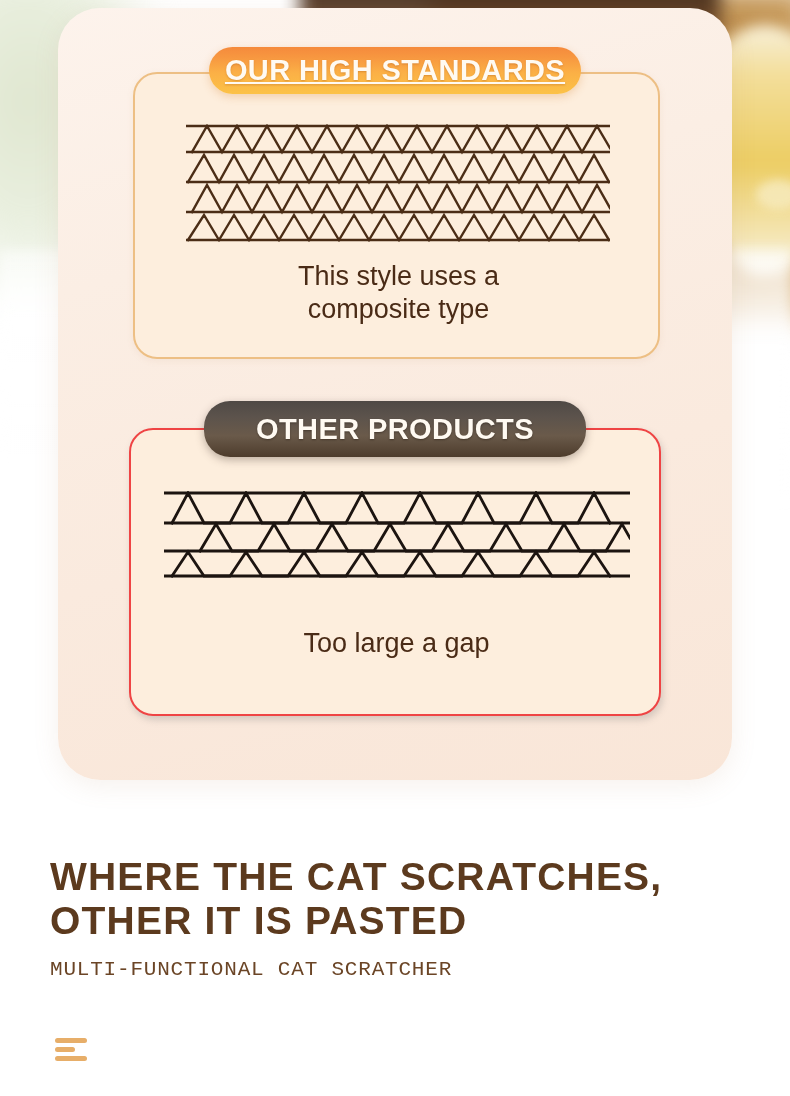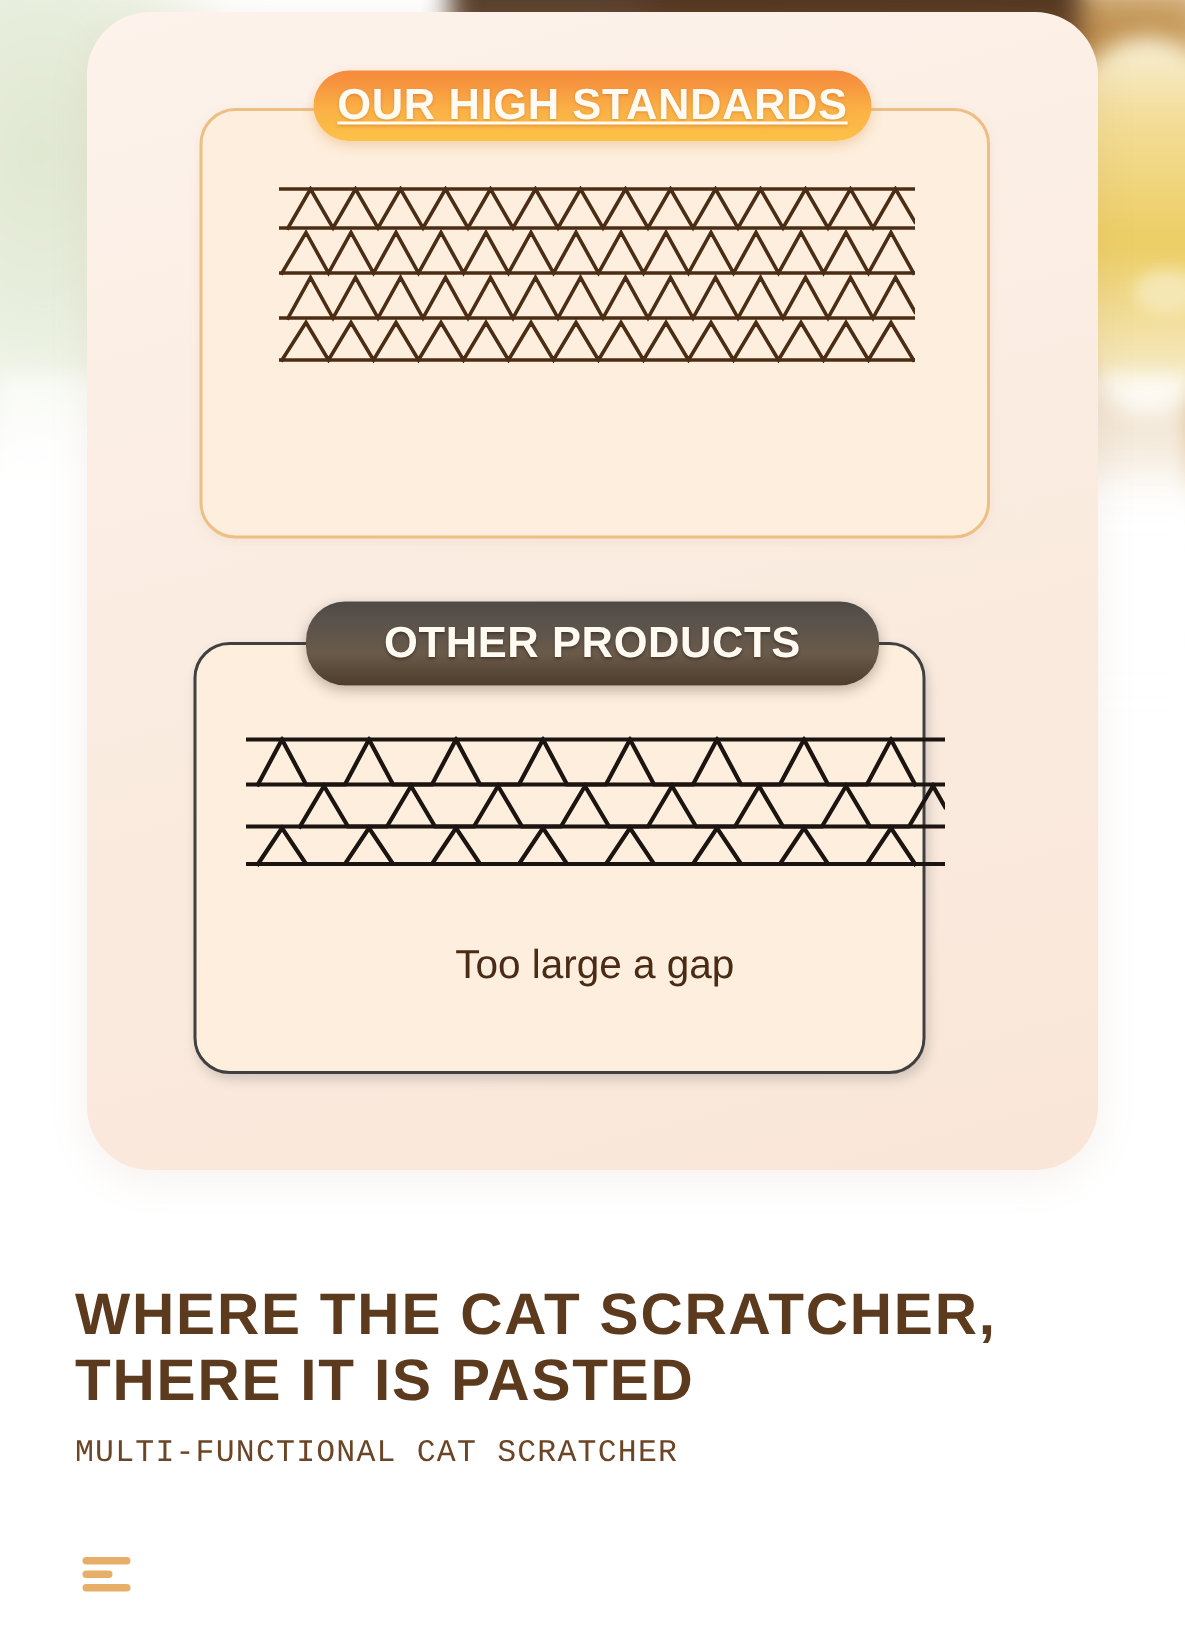--- a/index.html
+++ b/index.html
@@ -96,22 +96,22 @@
     box-sizing: border-box;
   }
   .card-good {
     left: 133px; top: 72px;
     width: 527px; height: 287px;
     border: 2px solid #edbf84;
     box-shadow: 0 2px 7px rgba(190,150,110,.10);
   }
   .card-other {
     left: 129px; top: 428px;
-    width: 488px; height: 288px;
-    border: 2px solid #404040;
+    width: 532px; height: 288px;
+    border: 2px solid #ef4444;
     box-shadow: 2px 4px 7px rgba(120,115,115,.28);
   }
 
   
   .badge {
     position: absolute;
     display: flex;
     align-items: center;
     justify-content: center;
     border-radius: 26px;
@@ -225,20 +225,24 @@
       <line x1="0" y1="58" x2="424" y2="58"></line>
       <path d="M2,58 L18,31 L33,58 L48,31 L63,58 L78,31 L93,58 L108,31 L123,58 L138,31 L153,58 L168,31 L183,58 L198,31 L213,58 L228,31 L243,58 L258,31 L273,58 L288,31 L303,58 L318,31 L333,58 L348,31 L363,58 L378,31 L393,58 L408,31 L423,58"></path>
 
       <line x1="0" y1="88" x2="424" y2="88"></line>
       <path d="M6,88 L21,61 L36,88 L51,61 L66,88 L81,61 L96,88 L111,61 L126,88 L141,61 L156,88 L171,61 L186,88 L201,61 L216,88 L231,61 L246,88 L261,61 L276,88 L291,61 L306,88 L321,61 L336,88 L351,61 L366,88 L381,61 L396,88 L411,61 L424,84"></path>
 
       <line x1="0" y1="116" x2="424" y2="116"></line>
       <path d="M2,116 L18,91 L33,116 L48,91 L63,116 L78,91 L93,116 L108,91 L123,116 L138,91 L153,116 L168,91 L183,116 L198,91 L213,116 L228,91 L243,116 L258,91 L273,116 L288,91 L303,116 L318,91 L333,116 L348,91 L363,116 L378,91 L393,116 L408,91 L423,116"></path>
     </g>
   </svg>
+  <div class="caption cap-good" style="left:20px; top:186px; width:487px;">
+    <div style="white-space:pre-line;">This style uses a
+composite type</div>
+  </div>
 </div>
 
 <div class="badge badge-good">OUR HIGH STANDARDS</div>
 
 <div class="card card-other">
   <svg class="pattern pat-other" style="left:33px; top:61px;" viewBox="0 0 466 87" width="466" height="87">
     <g stroke="#1c1410" stroke-width="2.8" fill="none" stroke-linecap="square">
 
       <line x1="0" y1="2" x2="466" y2="2"></line>
       <line x1="0" y1="32" x2="466" y2="32"></line>
@@ -251,20 +255,20 @@
       <path d="M8,85 L24,61 L40,85 L66,85 L82,61 L98,85 L124,85 L140,61 L156,85 L182,85 L198,61 L214,85 L240,85 L256,61 L272,85 L298,85 L314,61 L330,85 L356,85 L372,61 L388,85 L414,85 L430,61 L446,85"></path>
     </g>
   </svg>
   <div class="caption cap-other" style="left:22px; top:197px; width:487px;">
     <div style="white-space:pre-line;">Too large a gap</div>
   </div>
 </div>
 
 <div class="badge badge-other">OTHER PRODUCTS</div>
 
-<div class="headline">WHERE THE CAT SCRATCHER, THERE IT IS PASTED</div>
+<div class="headline">WHERE THE CAT SCRATCHES, OTHER IT IS PASTED</div>
 <div class="subhead">MULTI-FUNCTIONAL CAT SCRATCHER</div>
 
 <div class="menu-icon">
   <span></span>
   <span></span>
   <span></span>
 </div>
 
 </body></html>

